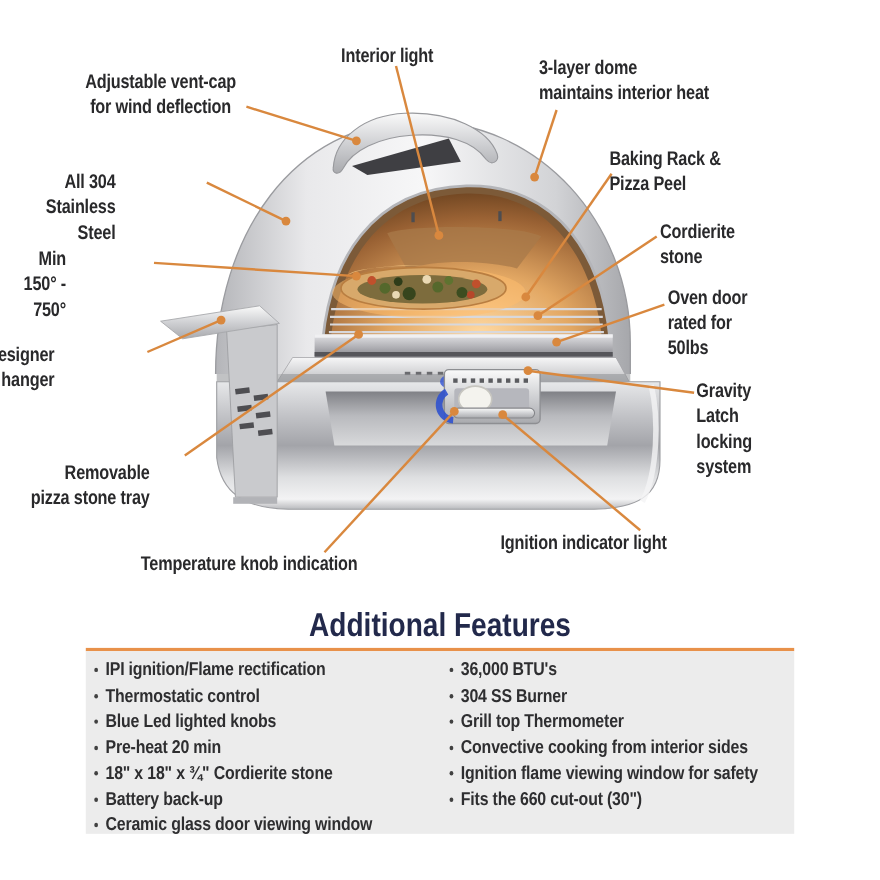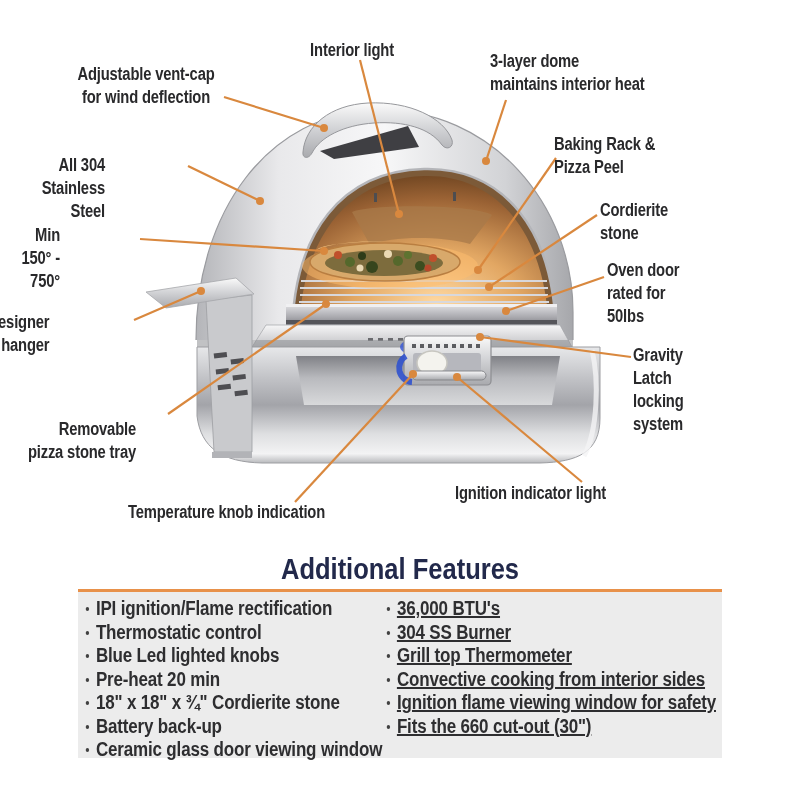--- a/index.html
+++ b/index.html
@@ -18,24 +18,24 @@
   .c-center{transform:translateX(-50%) scaleX(0.82);text-align:center;}
   .af-title{
     position:absolute;left:400px;top:552px;
     transform:translateX(-50%) scaleX(0.85);
     font-size:30px;font-weight:700;color:#22294b;line-height:34px;white-space:nowrap;
   }
   .af-rule{position:absolute;left:78px;top:589px;width:647px;height:3px;background:#E8914A;}
   .af-panel{position:absolute;left:78px;top:592px;width:647px;height:166px;background:#ececec;}
   ul.features{
     position:absolute;margin:0;padding:0;list-style:none;top:597px;
-    font-size:20px;font-weight:700;color:#2e2e30;letter-spacing:-0.2px;
+    font-size:17px;font-weight:700;color:#2e2e30;letter-spacing:-0.2px;
   }
   ul.features.col-left{left:84px;width:310px;}
-  ul.features.col-right{left:385px;width:330px;text-decoration:underline;}
+  ul.features.col-right{left:407px;width:330px;}
   ul.features li{
     position:relative;line-height:23.5px;padding-left:14px;white-space:nowrap;
     transform:scaleX(0.85);transform-origin:left center;
   }
   ul.features li::before{
     content:"";position:absolute;left:2px;top:10px;width:4px;height:4px;border-radius:50%;
     background:#414141;
   }
 </style>
 </head>

